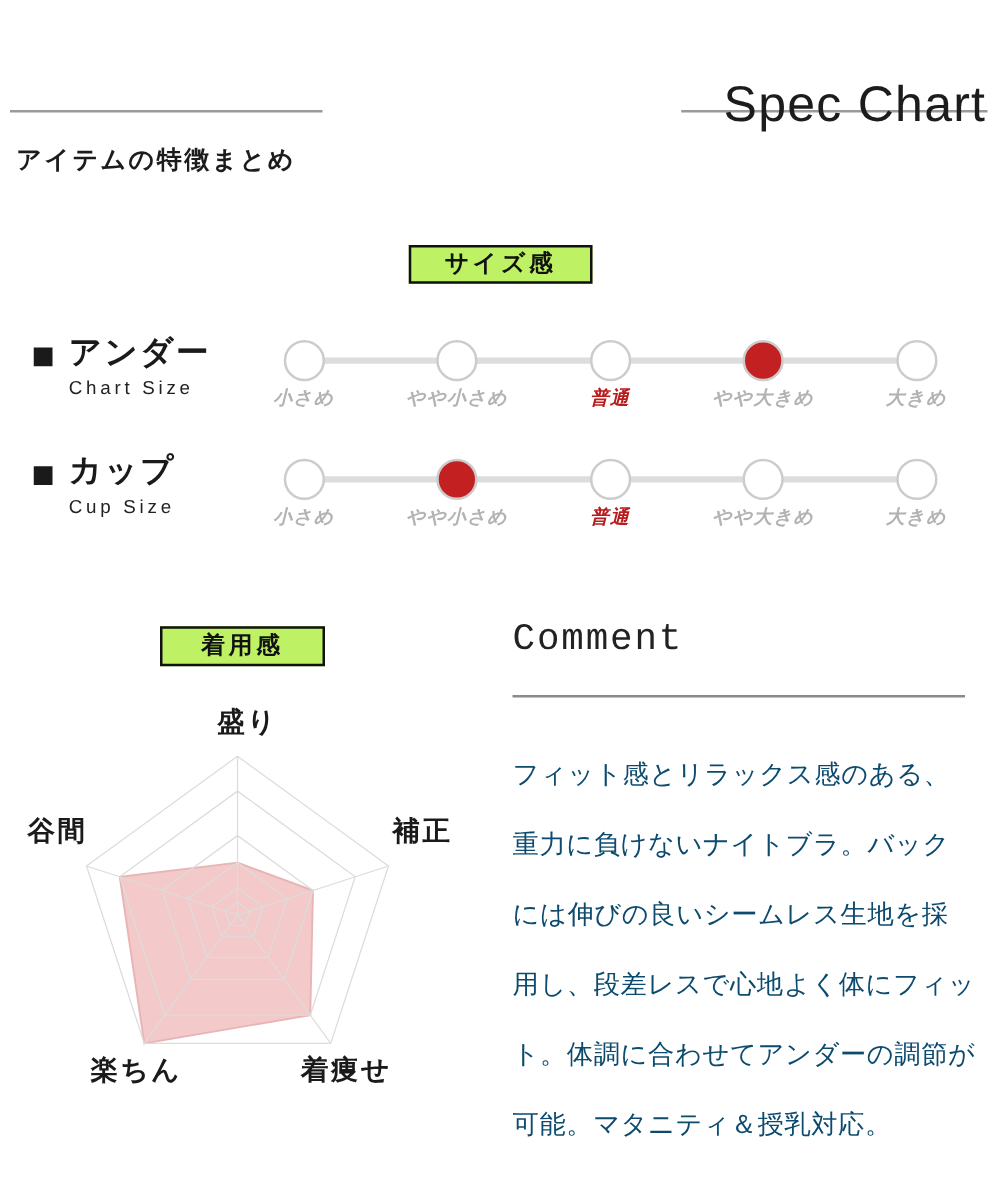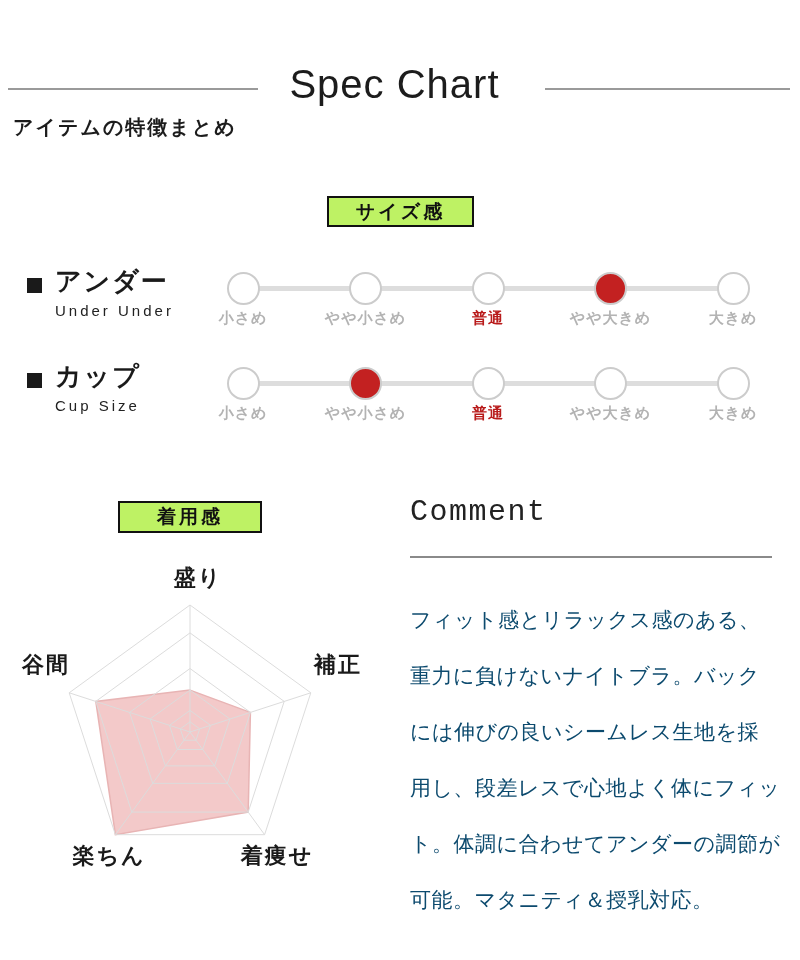--- a/index.html
+++ b/index.html
@@ -5,50 +5,50 @@
   html,body{margin:0;padding:0;}
   body{
     width:800px;height:960px;background:#ffffff;position:relative;overflow:hidden;
     font-family:"Liberation Sans","DejaVu Sans",sans-serif;color:#1d1d1d;
   }
   
   .hline{position:absolute;height:2px;background:#9a9a9a;top:88px;}
   .hline.left{left:8px;width:250px;}
   .hline.right{left:545px;width:245px;}
   .page-title{
-    position:absolute;top:62px;left:0;width:789px;text-align:center;
+    position:absolute;top:62px;left:0;width:789px;text-align:right;
     font-size:40px;font-weight:400;letter-spacing:1px;color:#1c1c1c;margin:0;
   }
   .page-subtitle{
     position:absolute;top:114px;left:0;width:800px;text-align:left;
     font-size:20px;font-weight:700;letter-spacing:2px;color:#1c1c1c;padding-left:13px;
   }
   
   .badge{
     position:absolute;border:2px solid #111;background:#bef264;text-align:center;
     font-size:19px;font-weight:700;letter-spacing:3px;color:#111;
     box-sizing:border-box;
   }
   .size-badge{left:327px;top:196px;width:147px;height:31px;line-height:27px;}
-  .fit-badge{left:118px;top:501px;width:144px;height:32px;line-height:28px;}
+  .fit-badge{left:128px;top:501px;width:132px;height:32px;line-height:28px;}
   
   .rating-row{position:absolute;left:0;width:800px;height:80px;}
   .bullet{position:absolute;left:27px;top:16px;width:15px;height:15px;background:#1a1a1a;}
   .row-title{position:absolute;left:55px;top:2px;font-size:26px;font-weight:700;letter-spacing:2px;color:#1a1a1a;}
   .row-sub{position:absolute;left:55px;top:40px;font-size:15px;letter-spacing:3px;color:#222;}
   .scale{position:absolute;left:182px;top:0;width:612px;height:80px;}
   .track{position:absolute;height:5px;background:#dddddd;border-radius:3px;}
   .dot{
     position:absolute;width:33px;height:33px;border-radius:50%;
     background:#ffffff;border:2px solid #cccccc;box-sizing:border-box;
   }
   .dot.selected{background:#c32121;}
   .dot-label{
     position:absolute;width:122px;text-align:center;
-    font-size:15px;font-weight:700;color:#b3b3b3;letter-spacing:1px;
+    font-size:15px;font-weight:700;color:#b3b3b3;letter-spacing:1px;font-style:italic;
   }
   .dot-label.emph{color:#b91c1c;}
   
   #radar-svg{position:absolute;left:40px;top:585px;}
   .axis-label{
     position:absolute;width:120px;text-align:center;
     font-size:22px;font-weight:700;letter-spacing:2px;color:#1a1a1a;
   }
   .axis-top{left:138px;top:563px;}
   .axis-right{left:278px;top:650px;}
@@ -75,21 +75,21 @@
   <div class="hline left"></div>
   <div class="hline right"></div>
   <h1 class="page-title">Spec Chart</h1>
   <div class="page-subtitle">アイテムの特徴まとめ</div>
 
   <div class="badge size-badge">サイズ感</div>
 
   <section class="rating-row" style="top:262px">
     <span class="bullet"></span>
     <div class="row-title">アンダー</div>
-    <div class="row-sub">Under Under</div>
+    <div class="row-sub">Chart Size</div>
     <div class="scale">
         <div class="track" style="left: 61px; width: 490px; top: 23.5px;"></div>
         <div class="dot" style="left: 44.5px; top: 9.5px;"></div>
         <div class="dot-label" style="left: 0px; top: 47px;">小さめ</div>
         <div class="dot" style="left: 167px; top: 9.5px;"></div>
         <div class="dot-label" style="left: 122.5px; top: 47px;">やや小さめ</div>
         <div class="dot" style="left: 289.5px; top: 9.5px;"></div>
         <div class="dot-label emph" style="left: 245px; top: 47px;">普通</div>
         <div class="dot selected" style="left: 412px; top: 9.5px;"></div>
         <div class="dot-label" style="left: 367.5px; top: 47px;">やや大きめ</div>

